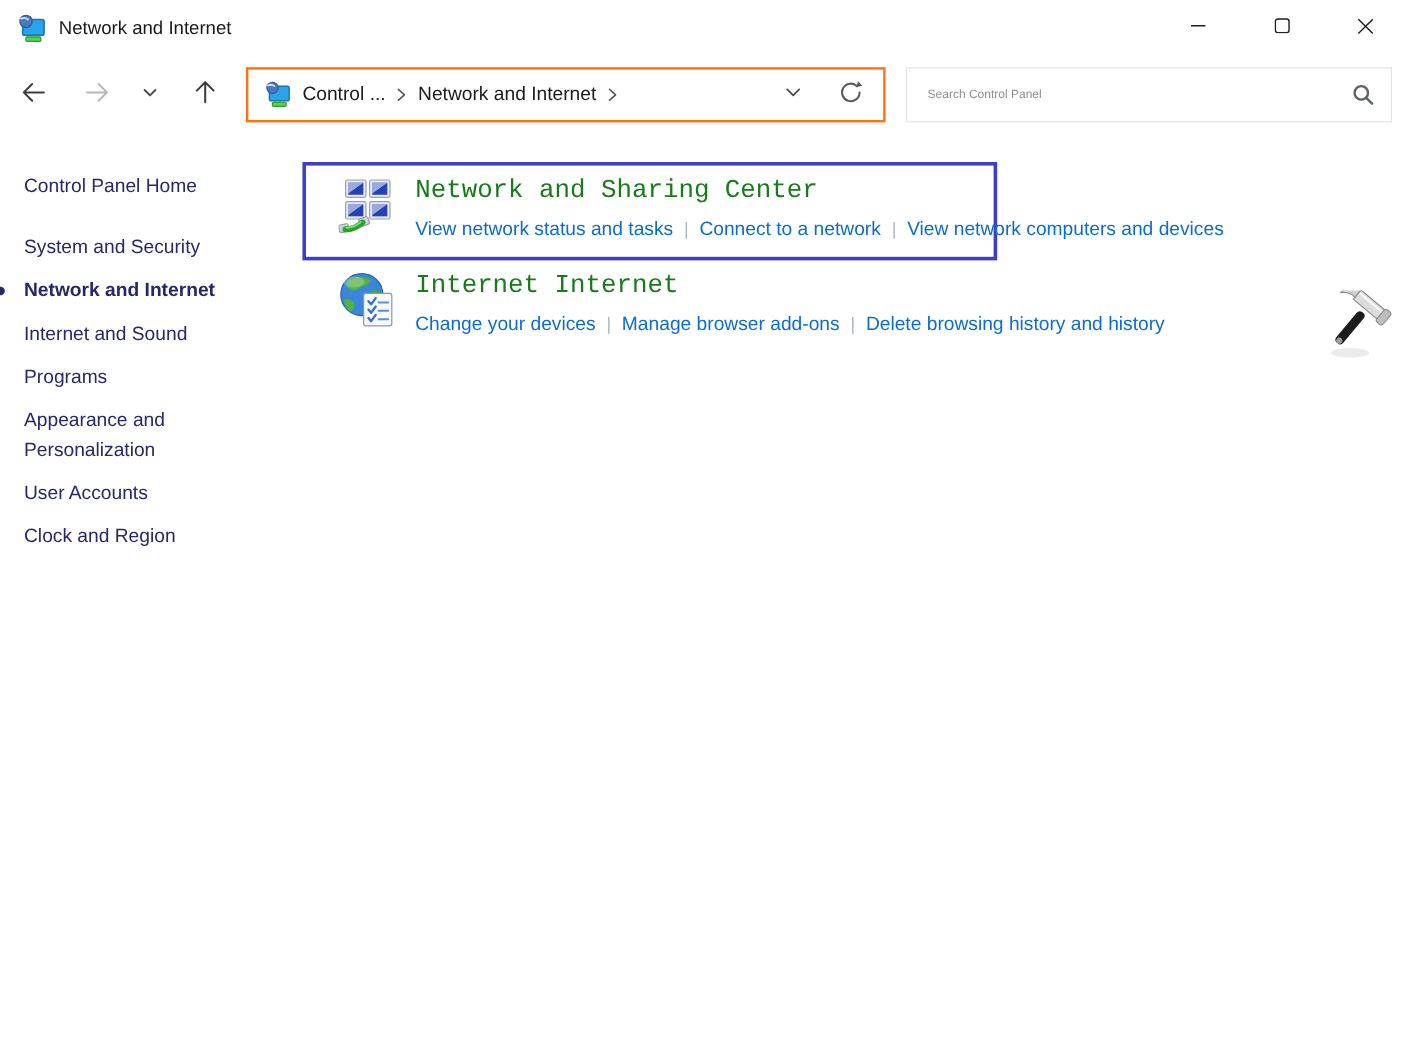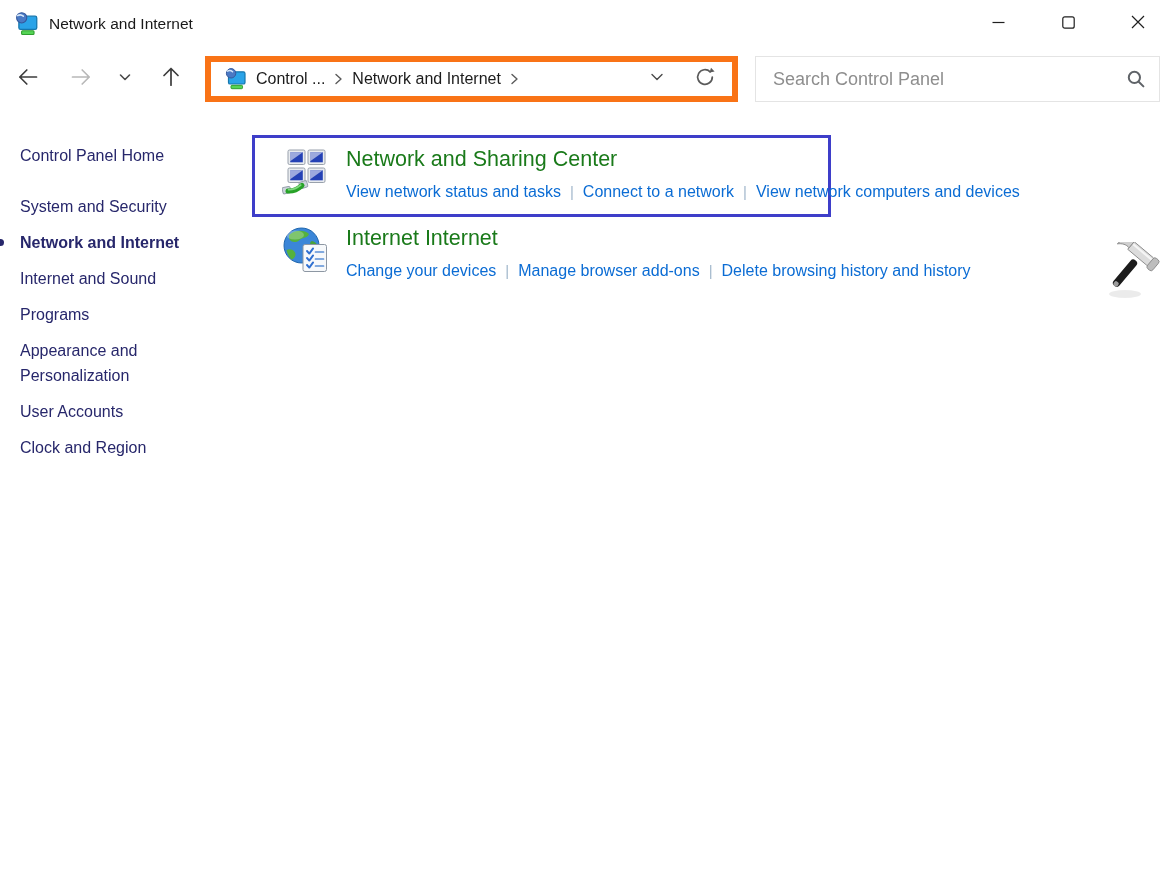--- a/index.html
+++ b/index.html
@@ -23,34 +23,34 @@
   .win-btn + .win-btn{margin-left:24px}
   .win-controls{padding-right:10px}
   
   .navbar{height:62px;display:flex;align-items:center;padding-left:6px}
   .nav-btn{height:46px;display:flex;align-items:center;justify-content:center;cursor:pointer}
   .nav-back{width:44px}
   .nav-fwd{width:44px;margin-left:9px}
   .nav-recent{width:42px;margin-left:1px}
   .nav-up{width:44px;margin-left:3px}
   .addressbar{
-    width:533px;height:46px;margin-left:12px;border:6px solid #f97316;background:#fff;
+    width:533px;height:46px;margin-left:12px;border:2px solid #f97316;background:#fff;
     display:flex;align-items:center;padding:0 12px 0 13px;cursor:text;
   }
   .addr-icon{width:24px;height:24px;margin-right:8px;flex:0 0 auto}
   .crumb{font-size:16px;color:#1b1b1b;cursor:pointer;white-space:nowrap}
   .crumb-chev{margin:0 9px;flex:0 0 auto;display:flex;align-items:center}
   .addr-drop{margin-left:auto;width:30px;display:flex;justify-content:center;cursor:pointer}
   .addr-refresh{width:30px;margin-left:18px;display:flex;justify-content:center;cursor:pointer}
   .searchbox{
     width:405px;height:46px;margin-left:17px;border:1px solid #e4e4e4;background:#fff;
     display:flex;align-items:center;padding:0 13px 0 15px;
   }
   .searchbox input{
-    border:none;outline:none;flex:1;font-size:18px;color:#333;background:transparent;
+    border:none;outline:none;flex:1;font-size:10px;color:#333;background:transparent;
     font-family:"Liberation Sans",sans-serif;
   }
   .searchbox input::placeholder{color:#8e8e8e}
   .search-icon{flex:0 0 auto;display:flex;cursor:pointer}
   
   .content{display:flex;position:relative}
   .sidebar{width:252px;flex:0 0 auto;padding:33px 0 0 20px}
   .sidebar-item{
     position:relative;width:190px;font-size:16px;line-height:25px;margin-bottom:11px;
     color:var(--sidebar-navy);cursor:pointer;
@@ -62,21 +62,21 @@
     background:var(--sidebar-navy);
   }
   .main{flex:1;padding-top:25px}
   .section{display:flex;padding:5px 0 8px 30px}
   .section.highlighted{
     width:579px;border:3px solid var(--accent-border);padding:5px 0 8px 27px;
   }
   .section-icon{width:48px;height:48px;margin-right:16px;margin-top:4px;flex:0 0 auto}
   .section-body{flex:1;min-width:0}
   .section-title{
-    font-size:21.5px;line-height:32px;color:var(--heading-green);cursor:pointer;margin-bottom:3px;
+    font-size:21.5px;line-height:32px;color:var(--heading-green);cursor:pointer;margin-bottom:3px;font-family:Liberation Mono, monospace;
   }
   .section-links{font-size:16px;line-height:28px;color:var(--link-blue)}
   .section:not(.highlighted) .section-links{white-space:nowrap}
   .task-link{color:var(--link-blue);text-decoration:none;cursor:pointer;white-space:nowrap}
   .link-sep{color:#a3b8cc;margin:0 9px;font-size:15px}
   .hammer{position:absolute;left:1095px;top:132px;width:68px;height:58px}
 </style>
 </head>
 <body>
 

